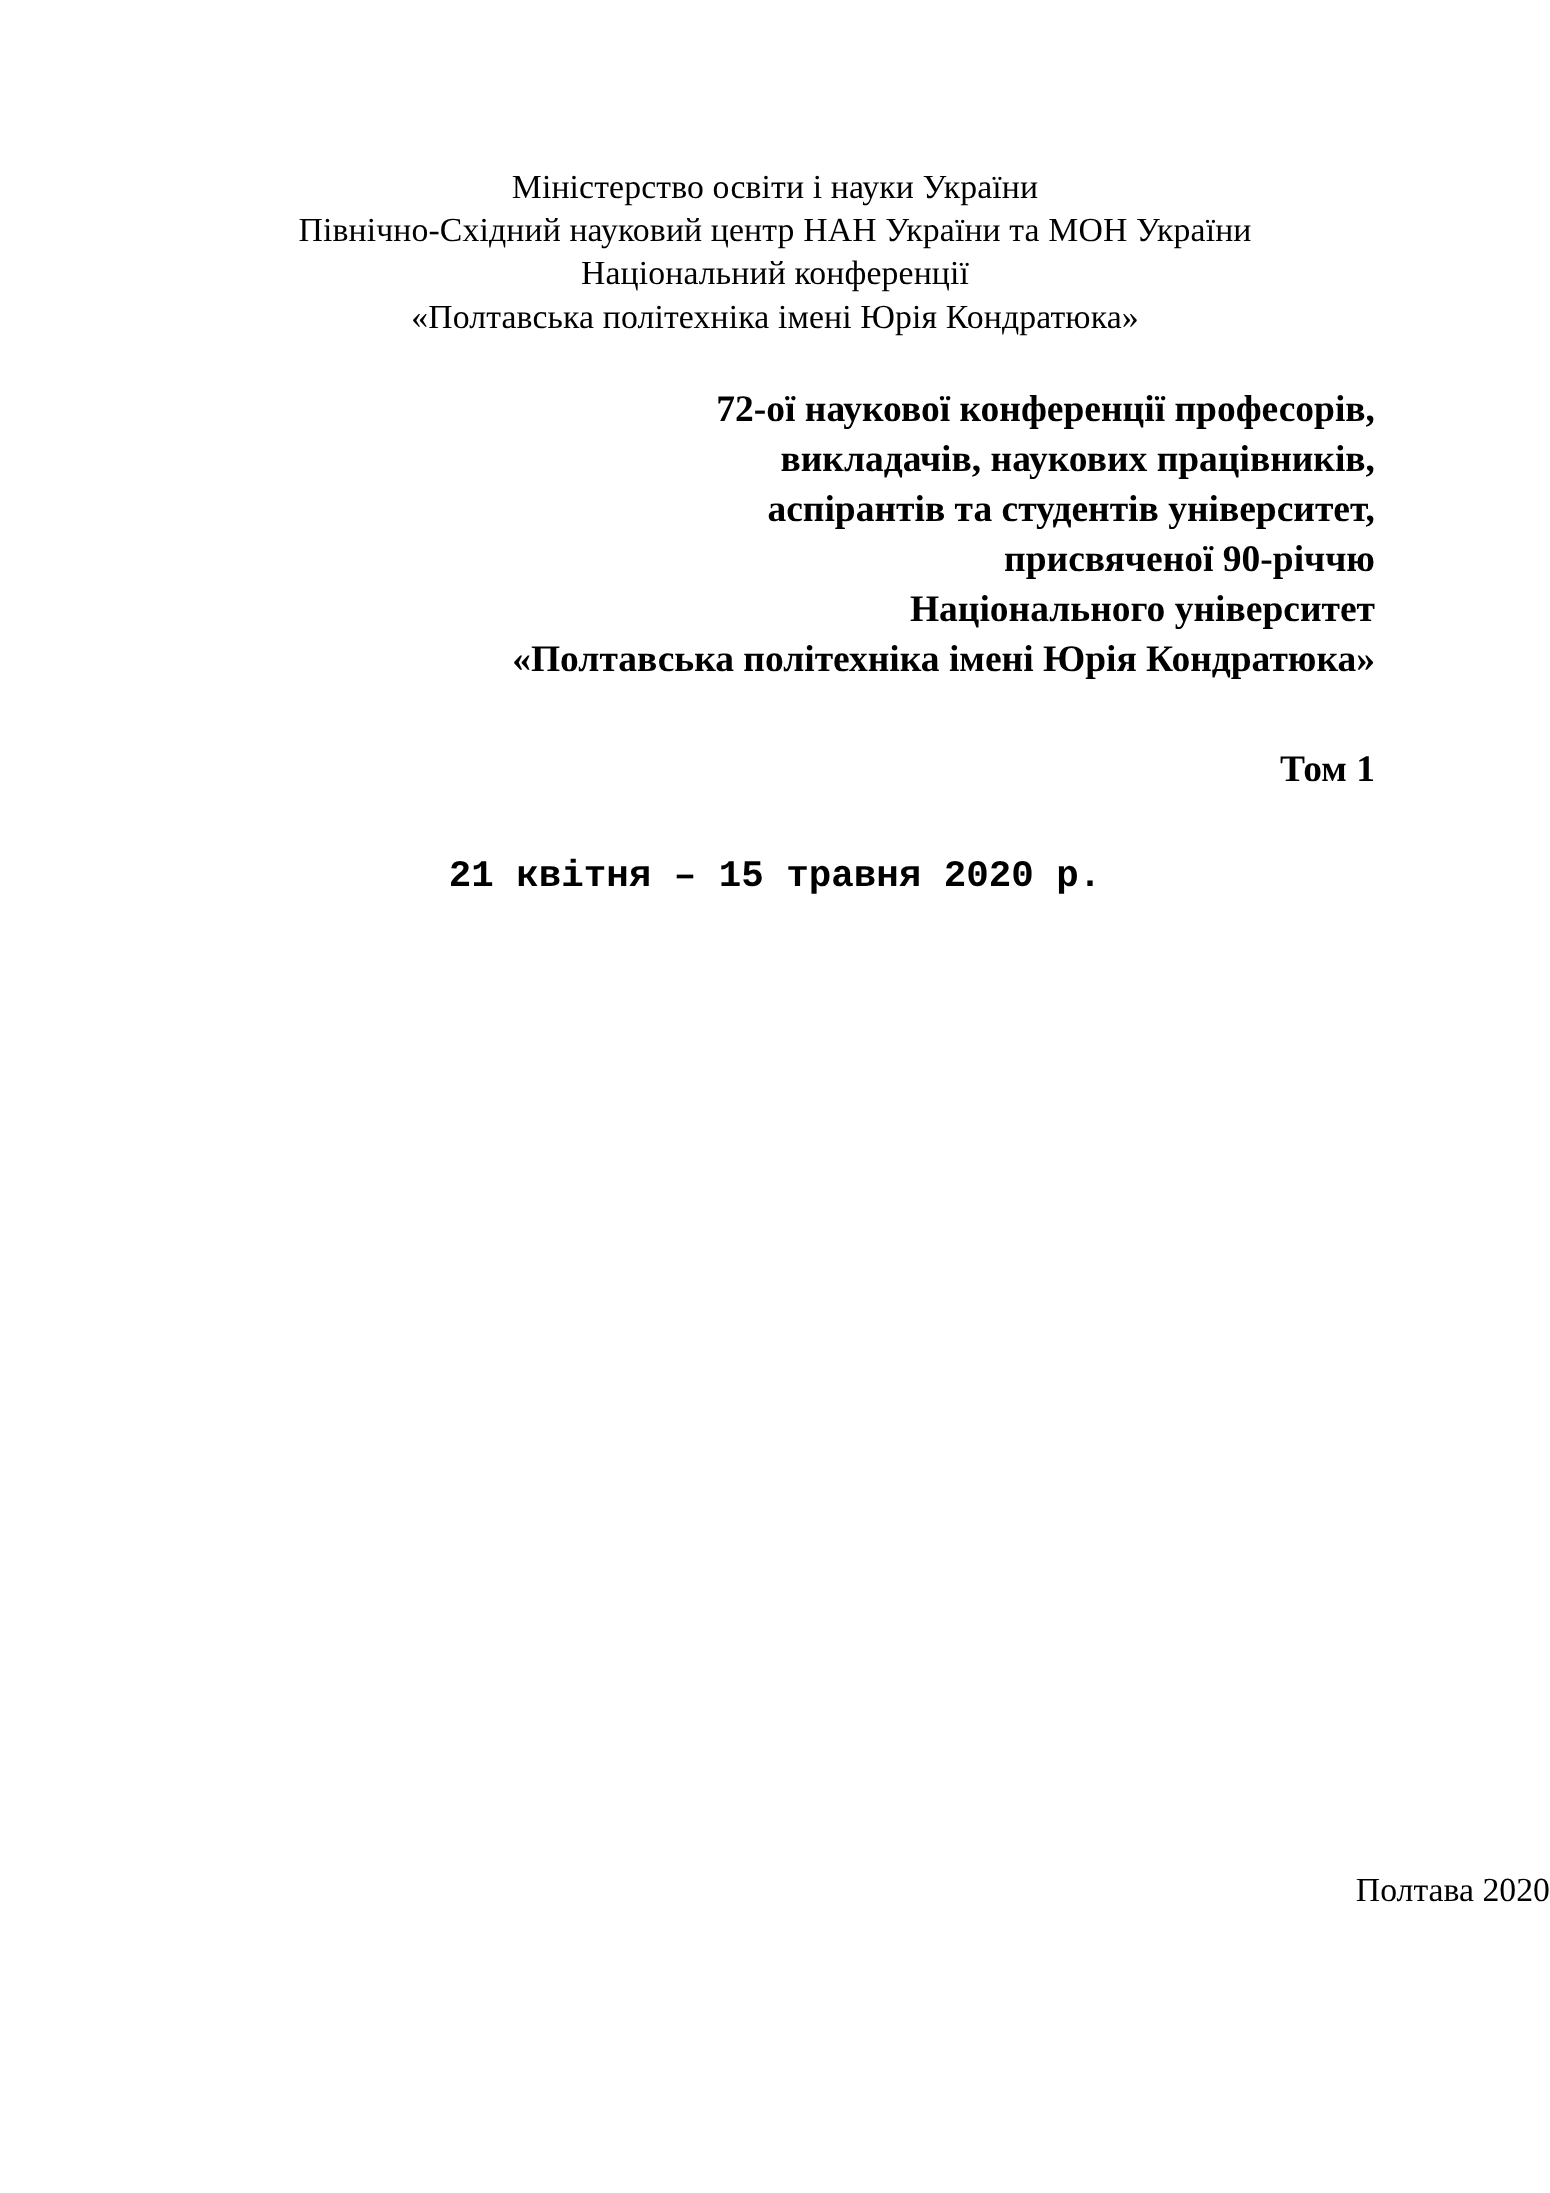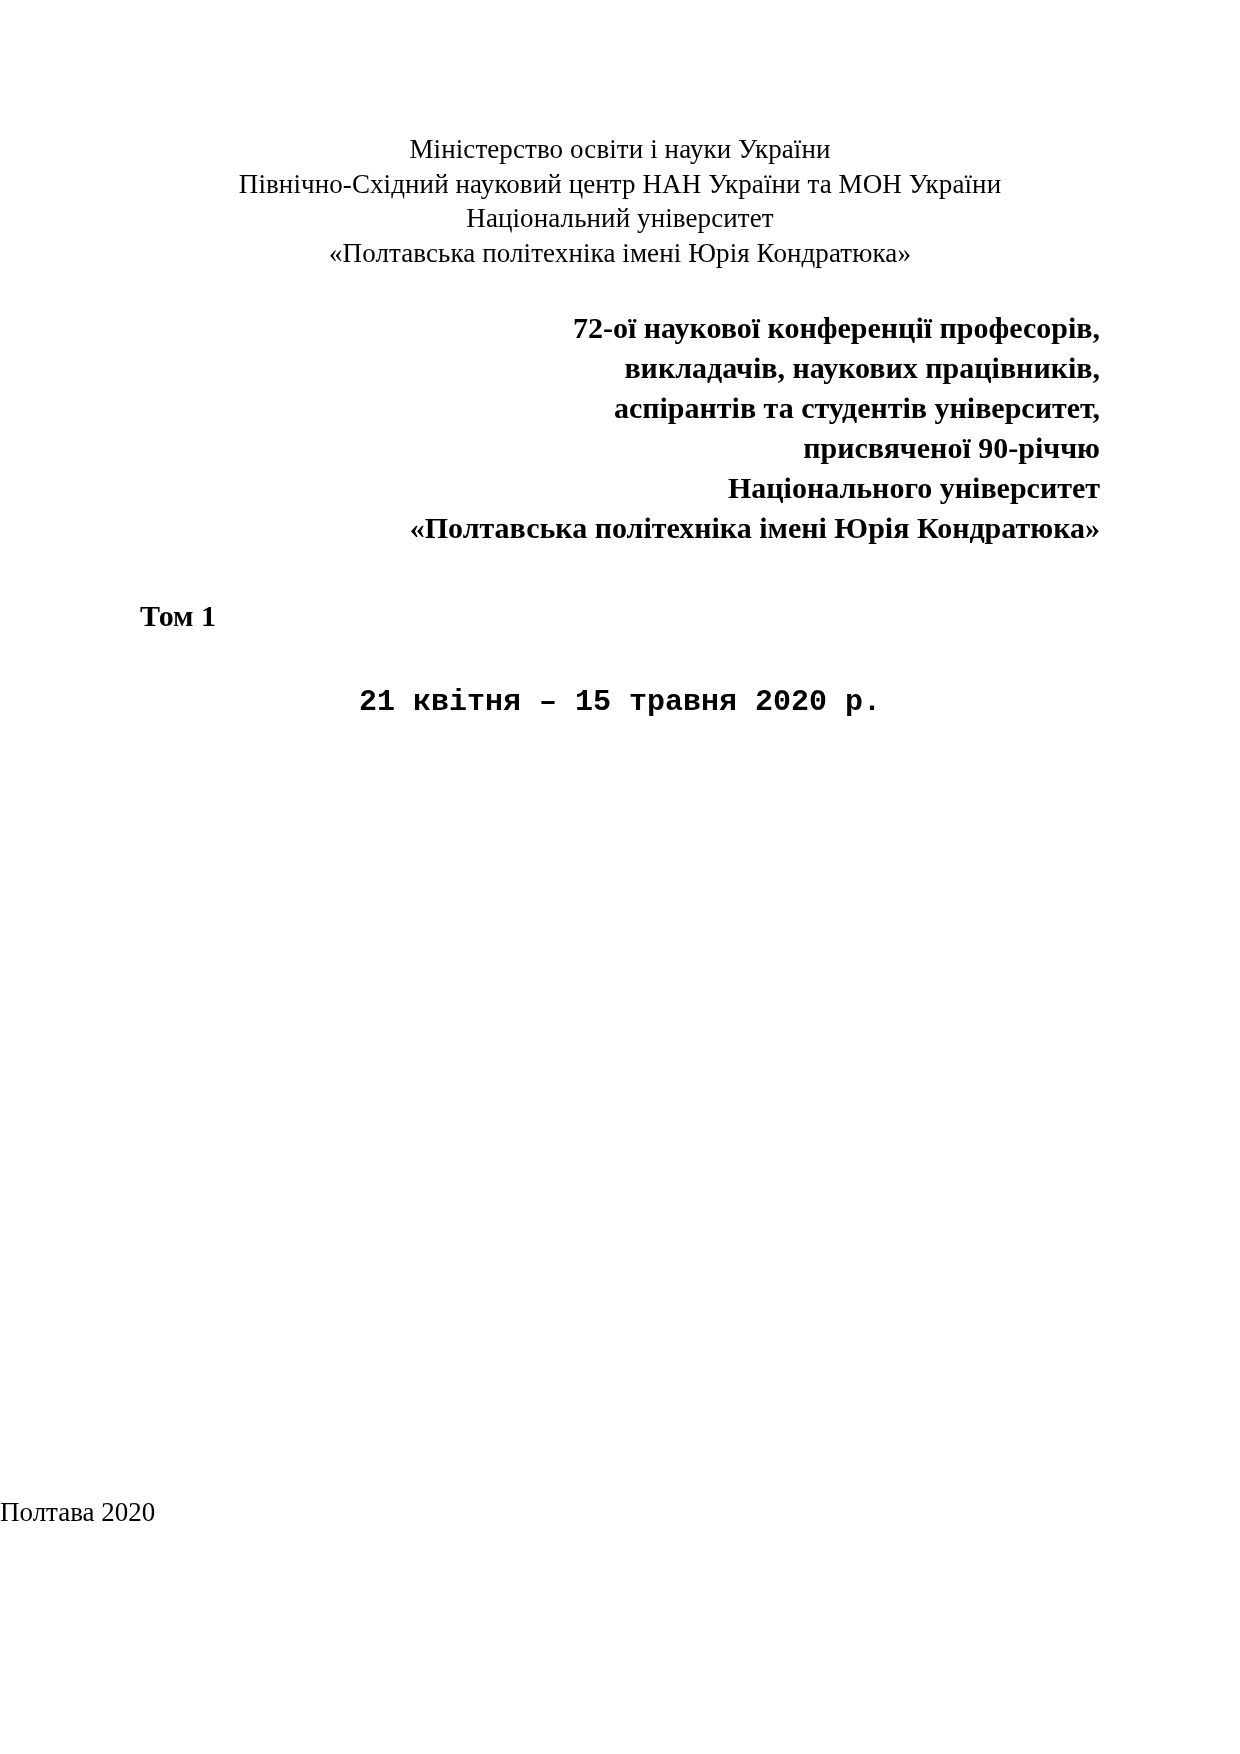--- a/index.html
+++ b/index.html
@@ -61,21 +61,21 @@
   }
   .subtitle-line {
     font-size: 30px;
     line-height: 1.33;
     font-weight: 700;
     white-space: nowrap;
   }
 
   .volume-block {
     width: 100%;
-    text-align: left;
+    text-align: right;
     margin-top: 48px;
   }
   .volume-text {
     font-size: 30px;
     font-weight: 700;
     line-height: 1.3;
   }
 
   .date-block {
     width: 100%;
@@ -87,37 +87,37 @@
     font-weight: 700;
     line-height: 1.3;
     font-family: Liberation Mono, monospace;
   }
 
   .footer-block {
     position: absolute;
     left: 0;
     right: 0;
     bottom: 168px;
-    text-align: left;
+    text-align: right;
   }
   .footer-text {
     font-size: 27px;
     font-weight: 400;
     line-height: 1.3;
   }
 </style>
 </head>
 <body>
 
 <div class="page">
 
   <div class="header-block">
     <div class="header-line">Міністерство освіти і науки України</div>
     <div class="header-line">Північно-Східний науковий центр НАН України та МОН України</div>
-    <div class="header-line">Національний університет</div>
+    <div class="header-line">Національний конференції</div>
     <div class="header-line">«Полтавська політехніка імені Юрія Кондратюка»</div>
   </div>
 
 
   <div class="subtitle-block">
     <div class="subtitle-line">72-ої наукової конференції професорів,</div>
     <div class="subtitle-line">викладачів, наукових працівників,</div>
     <div class="subtitle-line">аспірантів та студентів університет,</div>
     <div class="subtitle-line">присвяченої 90-річчю</div>
     <div class="subtitle-line">Національного університет</div>

